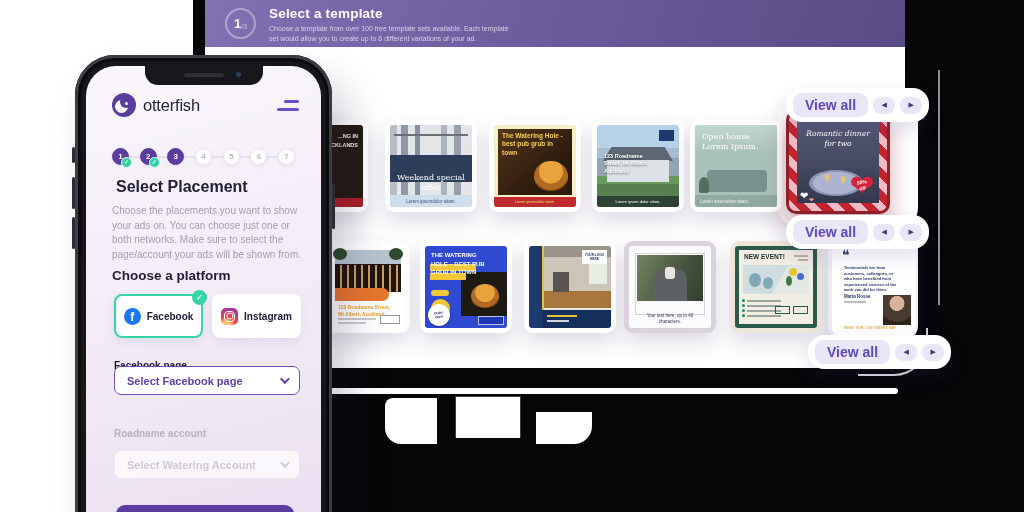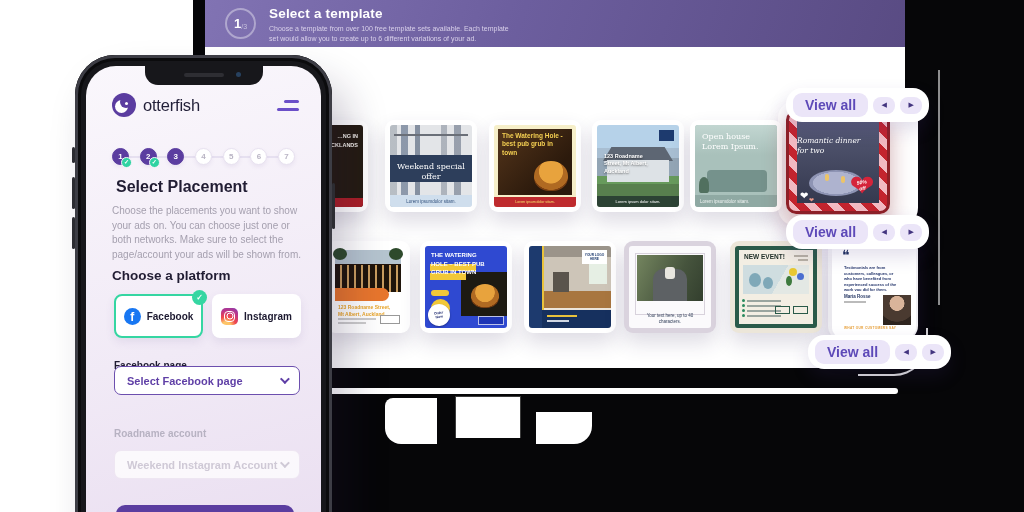--- a/index.html
+++ b/index.html
@@ -59,21 +59,21 @@
   .c-coffee .strip { height:9px; background:#ab1f27; color:#f5d36a; font-size:3.5px; justify-content:flex-start; padding-left:4px; }
 
   
   .c-weekend { background:#e3e5e8; }
   .c-weekend::before { content:""; position:absolute; inset:0;
     background:linear-gradient(90deg, rgba(140,150,160,.5) 0 8%, transparent 8% 14%, rgba(70,90,120,.55) 14% 22%,
     transparent 22% 30%, rgba(40,60,90,.5) 30% 36%, transparent 36% 62%, rgba(120,130,145,.5) 62% 70%,
     transparent 70% 78%, rgba(60,75,100,.45) 78% 86%, transparent 86%); }
   .c-weekend::after { content:""; position:absolute; left:4px; right:4px; top:9px; height:2px; background:#6a6f78; }
   .c-weekend .band { position:absolute; left:0; right:0; top:30px; height:27px; background:#2d3e5b; color:#fff;
-    font-family:"DejaVu Serif",serif; font-size:8px; text-align:center; padding-top:7px; line-height:1.2; z-index:2; }
+    font-family:"DejaVu Serif",serif; font-size:8px; text-align:center; padding-top:18px; line-height:1.2; z-index:2; }
   .c-weekend .strip { height:12px; background:#cfdeed; color:#31507c; font-size:4.5px; z-index:2; }
 
   
   .c-pub1 { background:#f6efc9; }
   .c-pub1 .ph { position:absolute; inset:4px 4px 12px 4px; background:linear-gradient(135deg,#54351b 0%, #2c1a0c 70%); }
   .c-pub1 .burger { position:absolute; right:8px; bottom:16px; width:34px; height:30px; border-radius:50% 50% 45% 45%;
     background:radial-gradient(circle at 50% 35%, #e8a33d 0 45%, #b06a22 48% 70%, #7a3f12 72%); }
   .c-pub1 .title { position:absolute; left:8px; top:7px; width:64px; color:#f4cf52; font-size:6.5px; font-weight:bold; line-height:1.3; z-index:2; }
   .c-pub1 .strip { height:10px; background:#bf2b2e; color:#f7e06a; font-size:3.5px; }
 
@@ -94,21 +94,21 @@
   .c-open .plant { position:absolute; left:4px; bottom:14px; width:10px; height:16px; background:#51705f; border-radius:50% 50% 20% 20%; }
   .c-open .title { position:absolute; left:7px; top:7px; color:#fff; font-family:"DejaVu Serif",serif; font-size:8px; line-height:1.3; z-index:2; }
   .c-open .strip { height:12px; background:#8fa9a3; color:#f1f5f4; font-size:4.5px; justify-content:flex-start; padding-left:5px; }
 
   
   .redcard { position:absolute; left:786px; top:110px; width:104px; height:104px; border-radius:10px; padding:8px;
     background:repeating-linear-gradient(45deg,#f2bac2 0 8px,#c3242e 8px 16px); border:3px solid #8e2027;
     box-shadow:0 12px 22px rgba(120,20,30,.35); z-index:4; cursor:pointer; }
   .red-in { position:relative; width:100%; height:100%; overflow:hidden;
     background:linear-gradient(180deg,#565a76 0%, #42465e 60%, #35394e 100%); }
-  .red-in .title { margin-top:15px; color:#fff; font-family:"DejaVu Serif",serif; font-style:italic;
+  .red-in .title { margin-top:8px; text-align:center; color:#fff; font-family:"DejaVu Serif",serif; font-style:italic;
     font-size:7.5px; line-height:1.35; }
   .red-in .table { position:absolute; left:12px; bottom:7px; width:54px; height:26px; border-radius:50%;
     background:radial-gradient(ellipse at center,#aeb3cf 0 60%, #8e94b4 61%); }
   .red-in .candle { position:absolute; width:4px; height:7px; background:#ecc468; border-radius:2px; }
   .cd1 { left:28px; bottom:22px; } .cd2 { left:44px; bottom:20px; }
   .heart-badge { position:absolute; right:1px; bottom:2px; width:32px; height:30px; display:flex; align-items:center;
     justify-content:center; }
   .heart-badge::before { content:"❤"; position:absolute; font-size:30px; color:#d5243a; line-height:30px; }
   .heart-badge .btxt { position:relative; color:#fff; font-size:5px; font-weight:bold; font-style:italic; text-align:center;
     line-height:1.2; transform:rotate(-8deg); z-index:2; margin-top:-3px; }
@@ -542,21 +542,21 @@
       </div>
 
       <div class="p-label lab-fb">Facebook page</div>
       <div class="dd dd-fb">
         <span>Select Facebook page</span>
         <i class="chev"></i>
       </div>
 
       <div class="p-label lab-ig">Roadname account</div>
       <div class="dd dd-ig">
-        <span>Weekend Instagram Account</span>
+        <span>Select Watering Account</span>
         <i class="chev"></i>
       </div>
 
       <div class="next-btn"></div>
     </div>
   </div>
 
 </div>
 
 </body></html>

